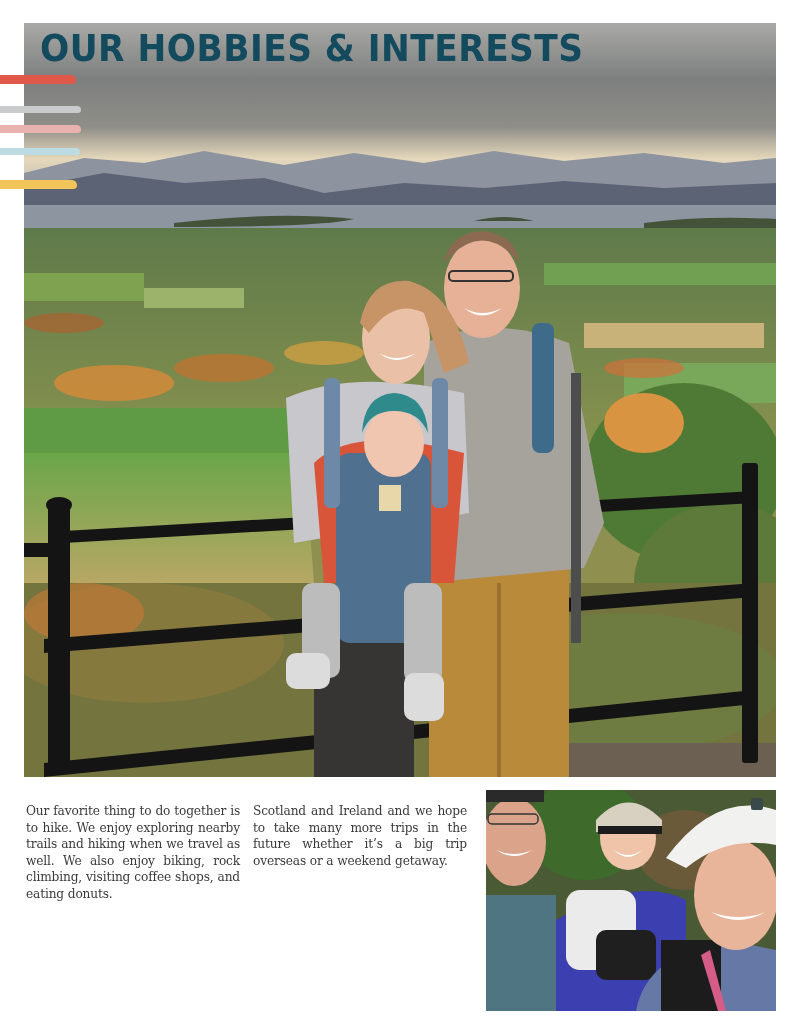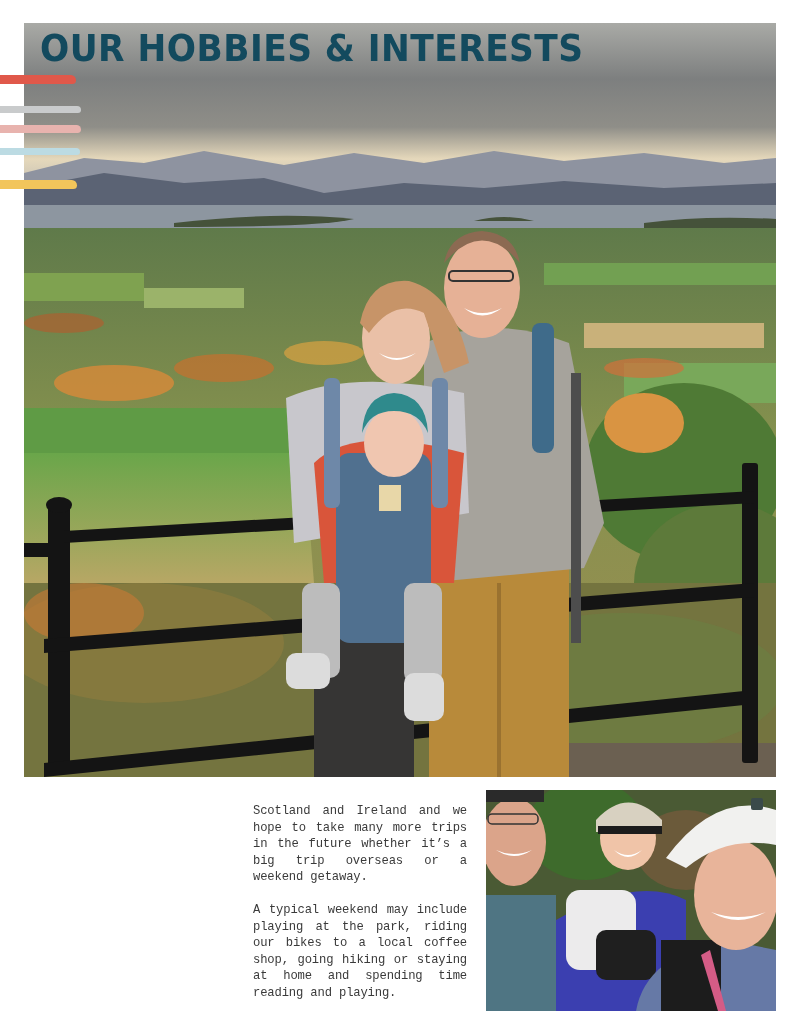--- a/index.html
+++ b/index.html
@@ -23,21 +23,21 @@
   .brush { position: absolute; left: 0; height: 9px; border-radius: 0 8px 6px 0; }
 
   .text-col {
     position: absolute; top: 803px; width: 214px;
     font-family: "DejaVu Serif", serif; font-size: 12.2px;
     line-height: 16.5px; color: #3a3a3a; text-align: justify;
     letter-spacing: -0.15px;
   }
   .text-col p { margin-bottom: 16.5px; }
   .col-1 { left: 26px; }
-  .col-2 { left: 253px; font-family: Liberation Mono, monospace; }
+  .col-2 { left: 253px; }
 
   .small-photo {
     position: absolute; left: 486px; top: 790px; width: 290px; height: 221px;
     overflow: hidden; background: #4c5a3a;
   }
   .small-photo svg { position: absolute; left: 0; top: 0; width: 100%; height: 100%; }
 </style>
 </head>
 <body>
 
@@ -146,24 +146,24 @@
 
 <div class="page-title">OUR HOBBIES &amp; INTERESTS</div>
 
 <div class="brush" style="top:75px;width:76px;height:9px;background:#e0584a;"></div>
 <div class="brush" style="top:106px;width:81px;height:7px;background:#c9cbcc;"></div>
 <div class="brush" style="top:125px;width:81px;height:8px;background:#e8b3ae;"></div>
 <div class="brush" style="top:148px;width:80px;height:7px;background:#bcdbe3;"></div>
 <div class="brush" style="top:180px;width:77px;height:9px;background:#f2c55b;"></div>
 
 <div class="text-col col-1">
+  <p>Our favorite thing to do together is to hike. We enjoy exploring nearby trails and hiking when we travel as well. We also enjoy biking, rock climbing, visiting coffee shops, and eating donuts.</p>
 </div>
 <div class="text-col col-2">
   <p>Scotland and Ireland and we hope to take many more trips in the future whether it’s a big trip overseas or a weekend getaway.</p>
-  <p>A typical weekend may include playing at the park, riding our bikes to a local coffee shop, going hiking or staying at home and spending time reading and playing.</p>
 </div>
 
 <div class="small-photo">
   <svg viewBox="0 0 290 221" preserveAspectRatio="none">
     <rect x="0" y="0" width="290" height="221" fill="#4a5a34"></rect>
     <ellipse cx="100" cy="40" rx="60" ry="50" fill="#3e6b2c"></ellipse>
     <ellipse cx="200" cy="60" rx="50" ry="40" fill="#6b5a3a"></ellipse>
 
     <rect x="0" y="105" width="70" height="116" fill="#4f7583"></rect>
     <ellipse cx="28" cy="52" rx="32" ry="44" fill="#dba48a"></ellipse>

